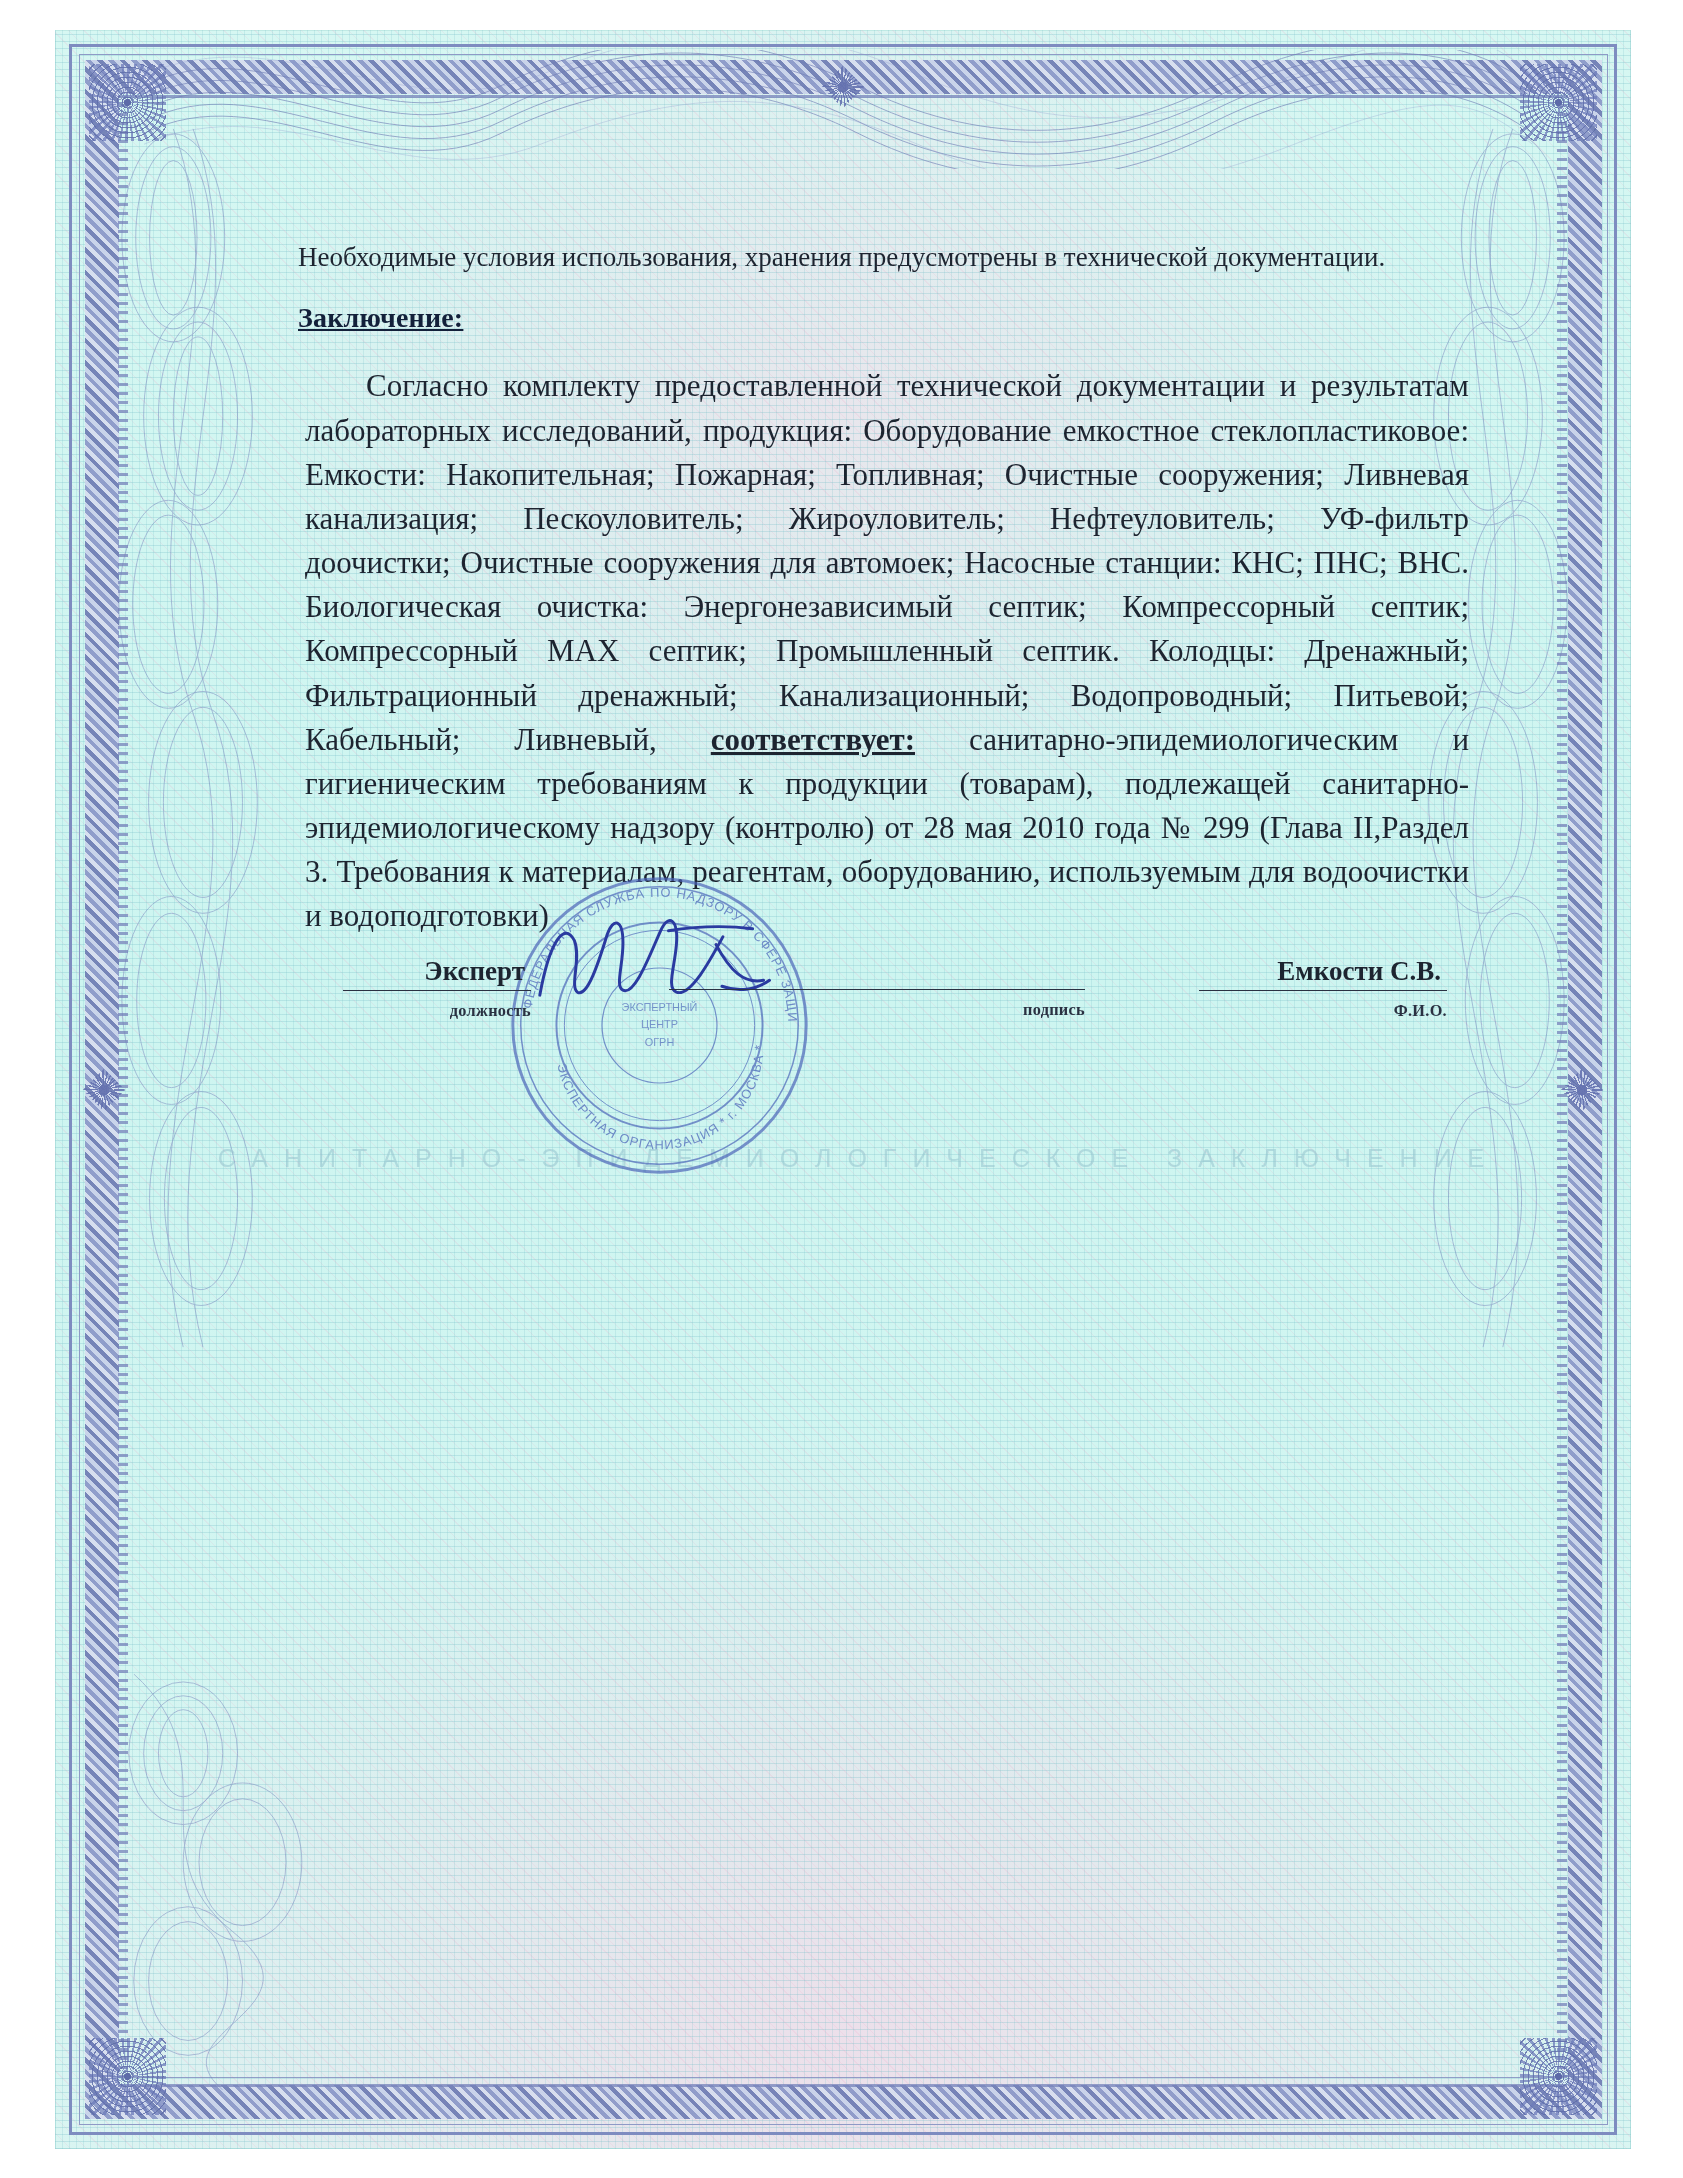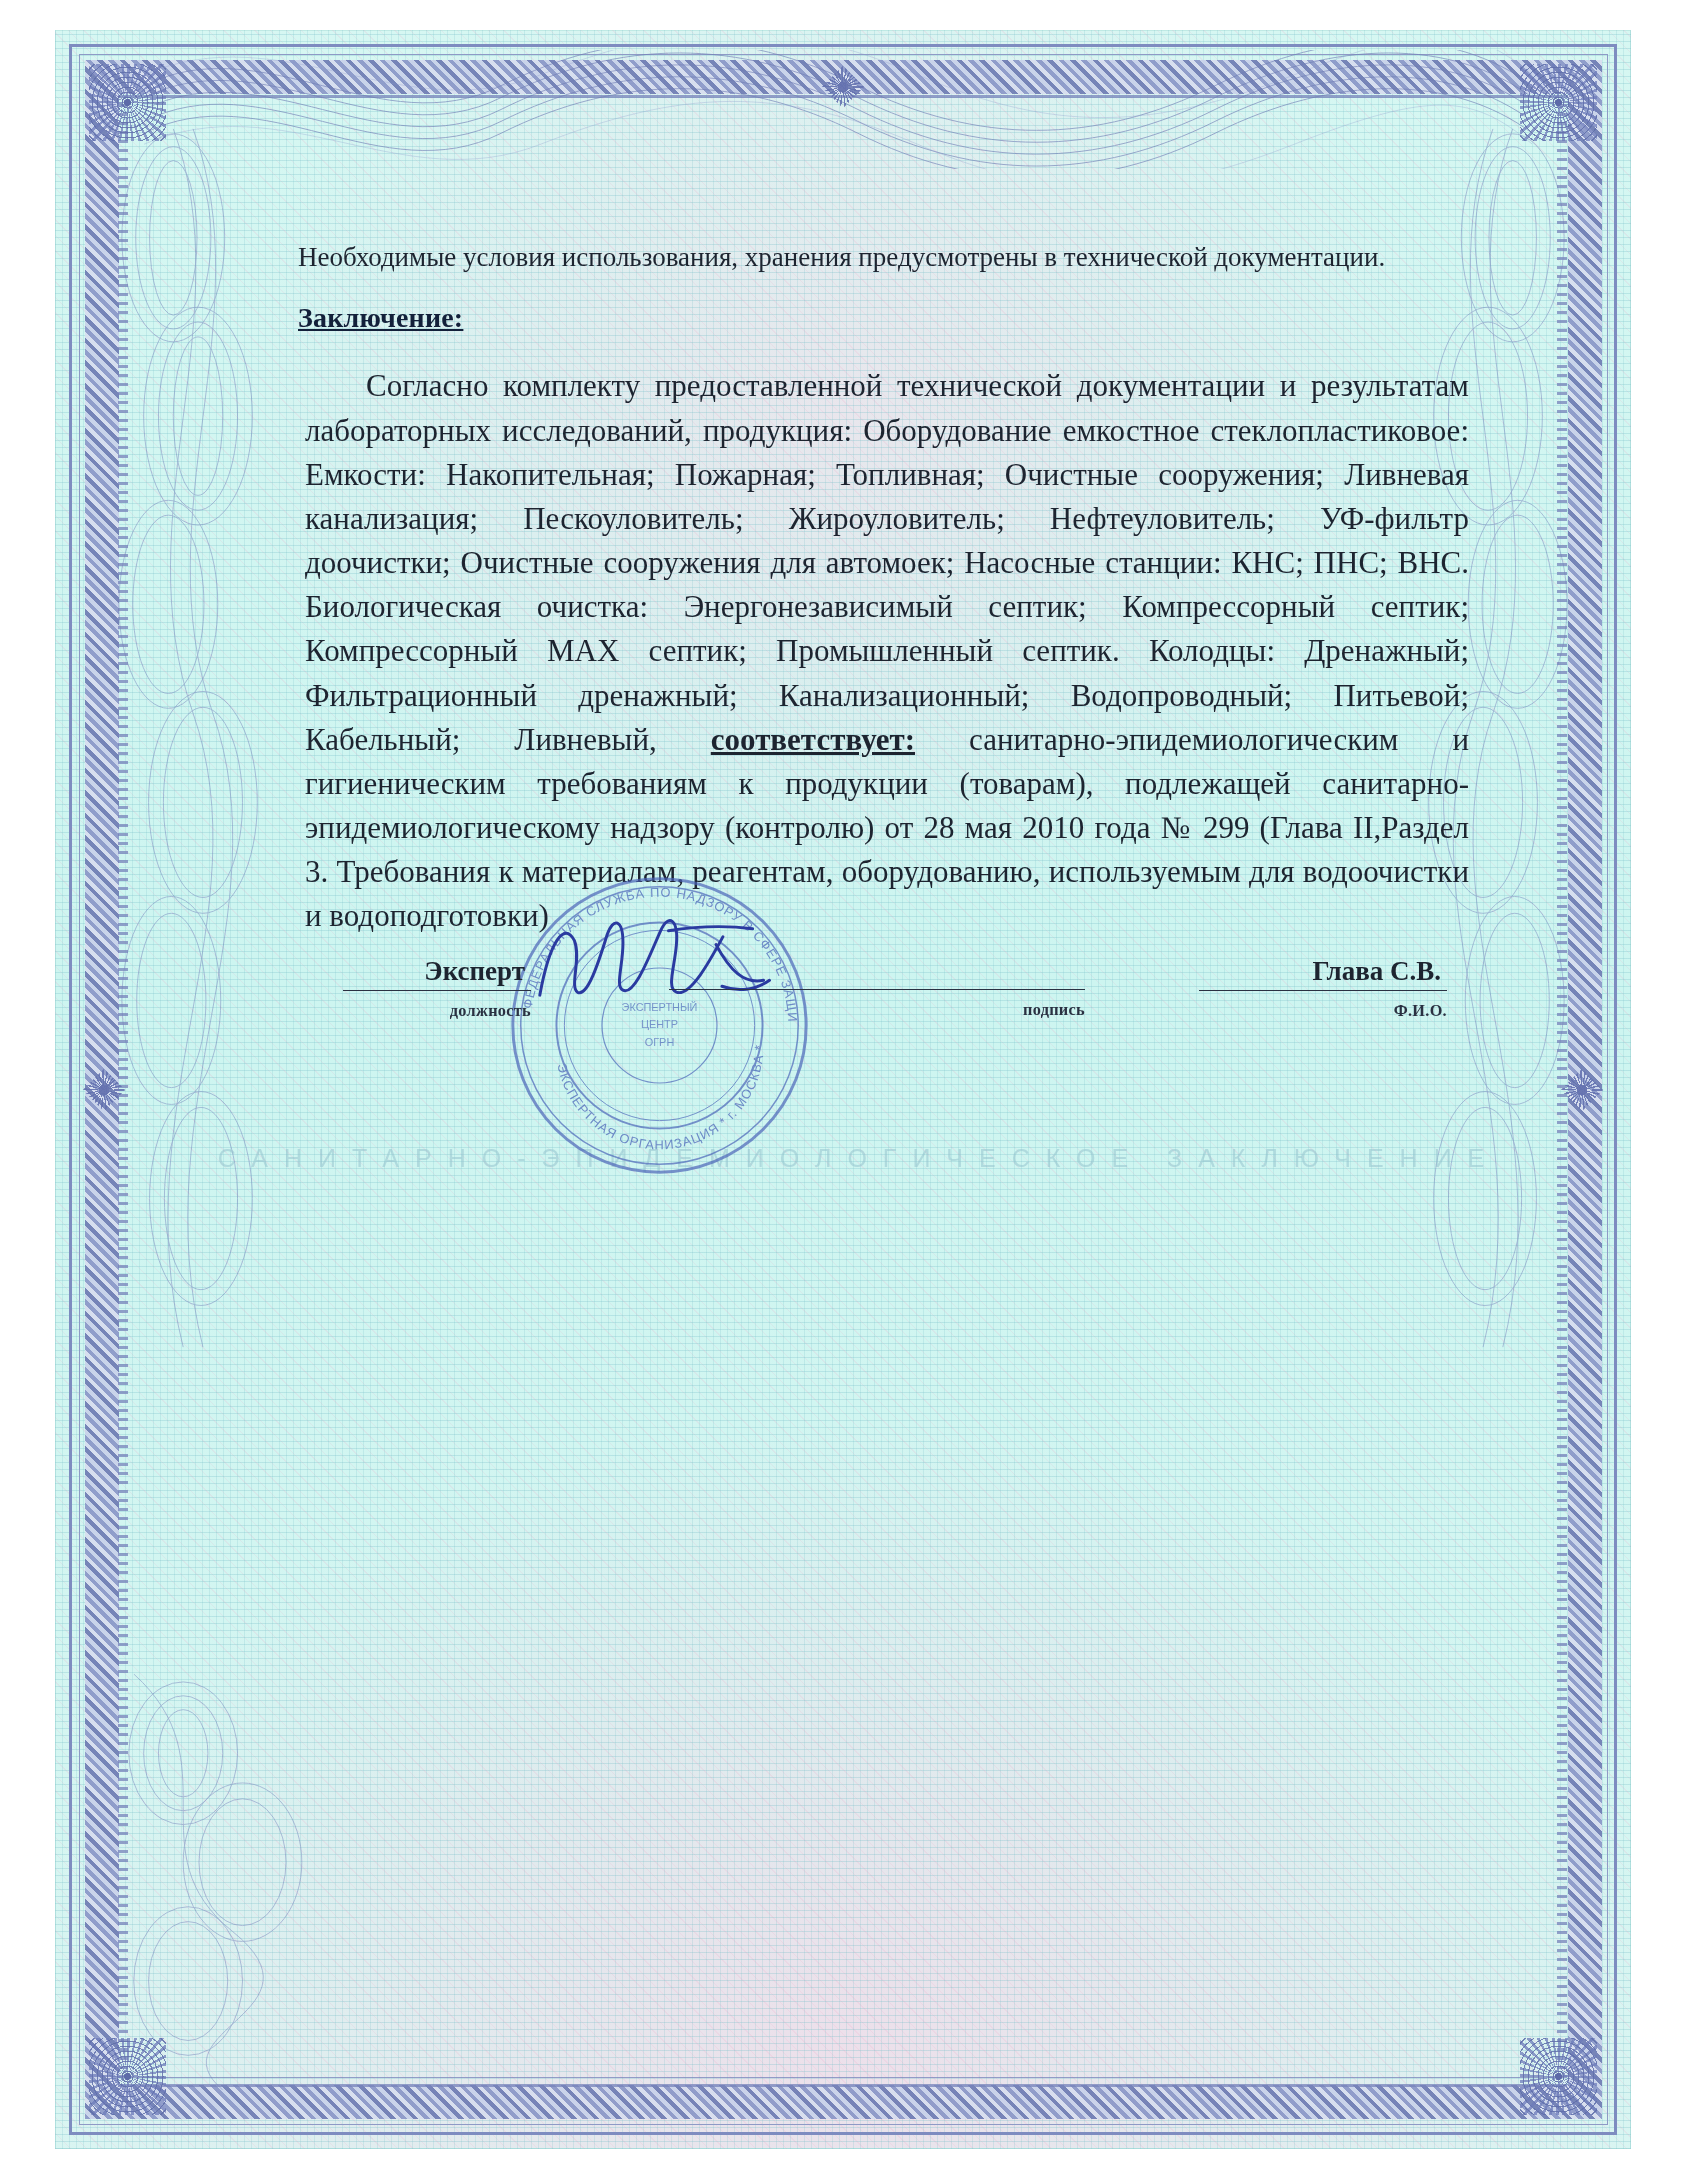--- a/index.html
+++ b/index.html
@@ -400,20 +400,20 @@
         <span class="main">Эксперт</span>
         <span class="caption">должность</span>
       </div>
 
       <div class="sign-col signature">
         <span class="main"></span>
         <span class="caption">подпись</span>
       </div>
 
       <div class="sign-col fio">
-        <span class="main">Глава С.В.</span>
+        <span class="main">Емкости С.В.</span>
         <span class="caption">Ф.И.О.</span>
       </div>
     </div>
 
   </div>
 </div>
 
 
 </body></html>

